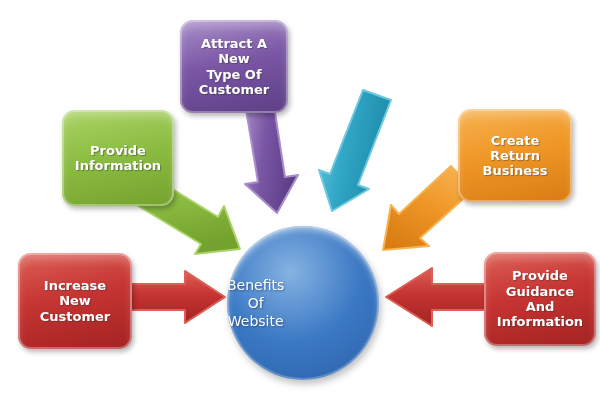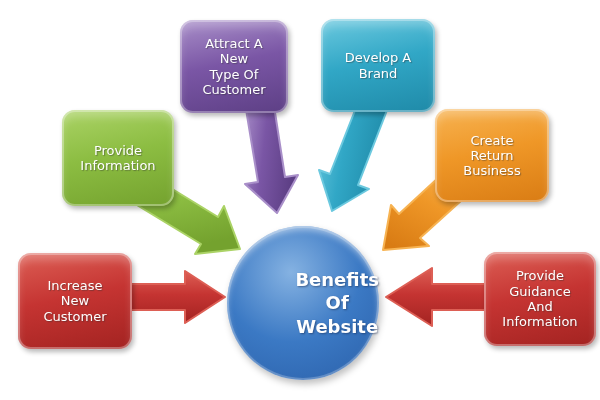--- a/index.html
+++ b/index.html
@@ -4,39 +4,39 @@
 <style>
   html,body{margin:0;padding:0;background:#ffffff;}
   .stage{
     position:relative;width:600px;height:400px;background:#ffffff;overflow:hidden;
     font-family:"DejaVu Sans","Liberation Sans",sans-serif;
   }
   .arrow-layer{position:absolute;left:0;top:0;z-index:1;}
   .node{
     position:absolute;z-index:3;border-radius:13px;
     display:flex;align-items:center;justify-content:center;text-align:center;
-    color:#fff;font-weight:400;font-size:13px;line-height:1.18;white-space:pre-line;
+    color:#fff;font-weight:700;font-size:13px;line-height:1.18;white-space:pre-line;
     background:linear-gradient(168deg,var(--cl) 0%,var(--cm) 46%,var(--cd) 100%);
     box-shadow:inset 0 0 0 2px rgba(255,255,255,.32),
                inset 0 7px 9px rgba(255,255,255,.25),
                2px 3px 5px rgba(0,0,0,.28);
     text-shadow:1px 1px 1px rgba(50,50,50,.45);
     padding:2px;
   }
   .b-purple   {left:180px;top:20px; width:104px;height:89px;}
   .b-teal     {left:321px;top:19px; width:110px;height:89px;}
   .b-green    {left:62px; top:110px;width:108px;height:92px;}
-  .b-orange   {left:435px;top:109px;width:110px;height:89px;}
+  .b-orange   {left:458px;top:109px;width:110px;height:89px;}
   .b-redleft  {left:18px; top:253px;width:110px;height:92px;}
   .b-redright {left:484px;top:252px;width:108px;height:90px;}
   .hub{
     position:absolute;z-index:2;left:227px;top:226px;width:152px;height:154px;
     border-radius:50%;
-    display:flex;align-items:center;justify-content:flex-end;text-align:center;
-    color:#fff;font-weight:700;font-size:18px;line-height:1.3;white-space:pre-line;
+    display:flex;align-items:center;justify-content:flex-start;text-align:center;
+    color:#fff;font-weight:400;font-size:14px;line-height:1.3;white-space:pre-line;
     background:radial-gradient(circle at 42% 30%,var(--cl) 0%,var(--cm) 50%,var(--cd) 100%);
     box-shadow:inset 0 4px 6px rgba(255,255,255,.5),
                inset 0 0 0 2px rgba(255,255,255,.22),
                2px 4px 7px rgba(0,0,0,.25);
     text-shadow:1px 1px 2px rgba(25,45,85,.55);
   }
 </style>
 </head>
 <body>
 
@@ -85,24 +85,20 @@
 Website</span>
   </div>
 
   <div class="node b-purple" style="--cl: #a98fc9; --cm: #7a56a5; --cd: #5d3f85;">
     <span>Attract A
 New
 Type Of
 Customer</span>
   </div>
 
-  <div class="node b-teal" style="--cl: #6cc9df; --cm: #31a7c6; --cd: #1f8aa8;">
-    <span>Develop A
-Brand</span>
-  </div>
 
   <div class="node b-green" style="--cl: #abd366; --cm: #8cbd42; --cd: #74a22e;">
     <span>Provide
 Information</span>
   </div>
 
   <div class="node b-orange" style="--cl: #f7b352; --cm: #ef9727; --cd: #d97c14;">
     <span>Create
 Return
 Business</span>

